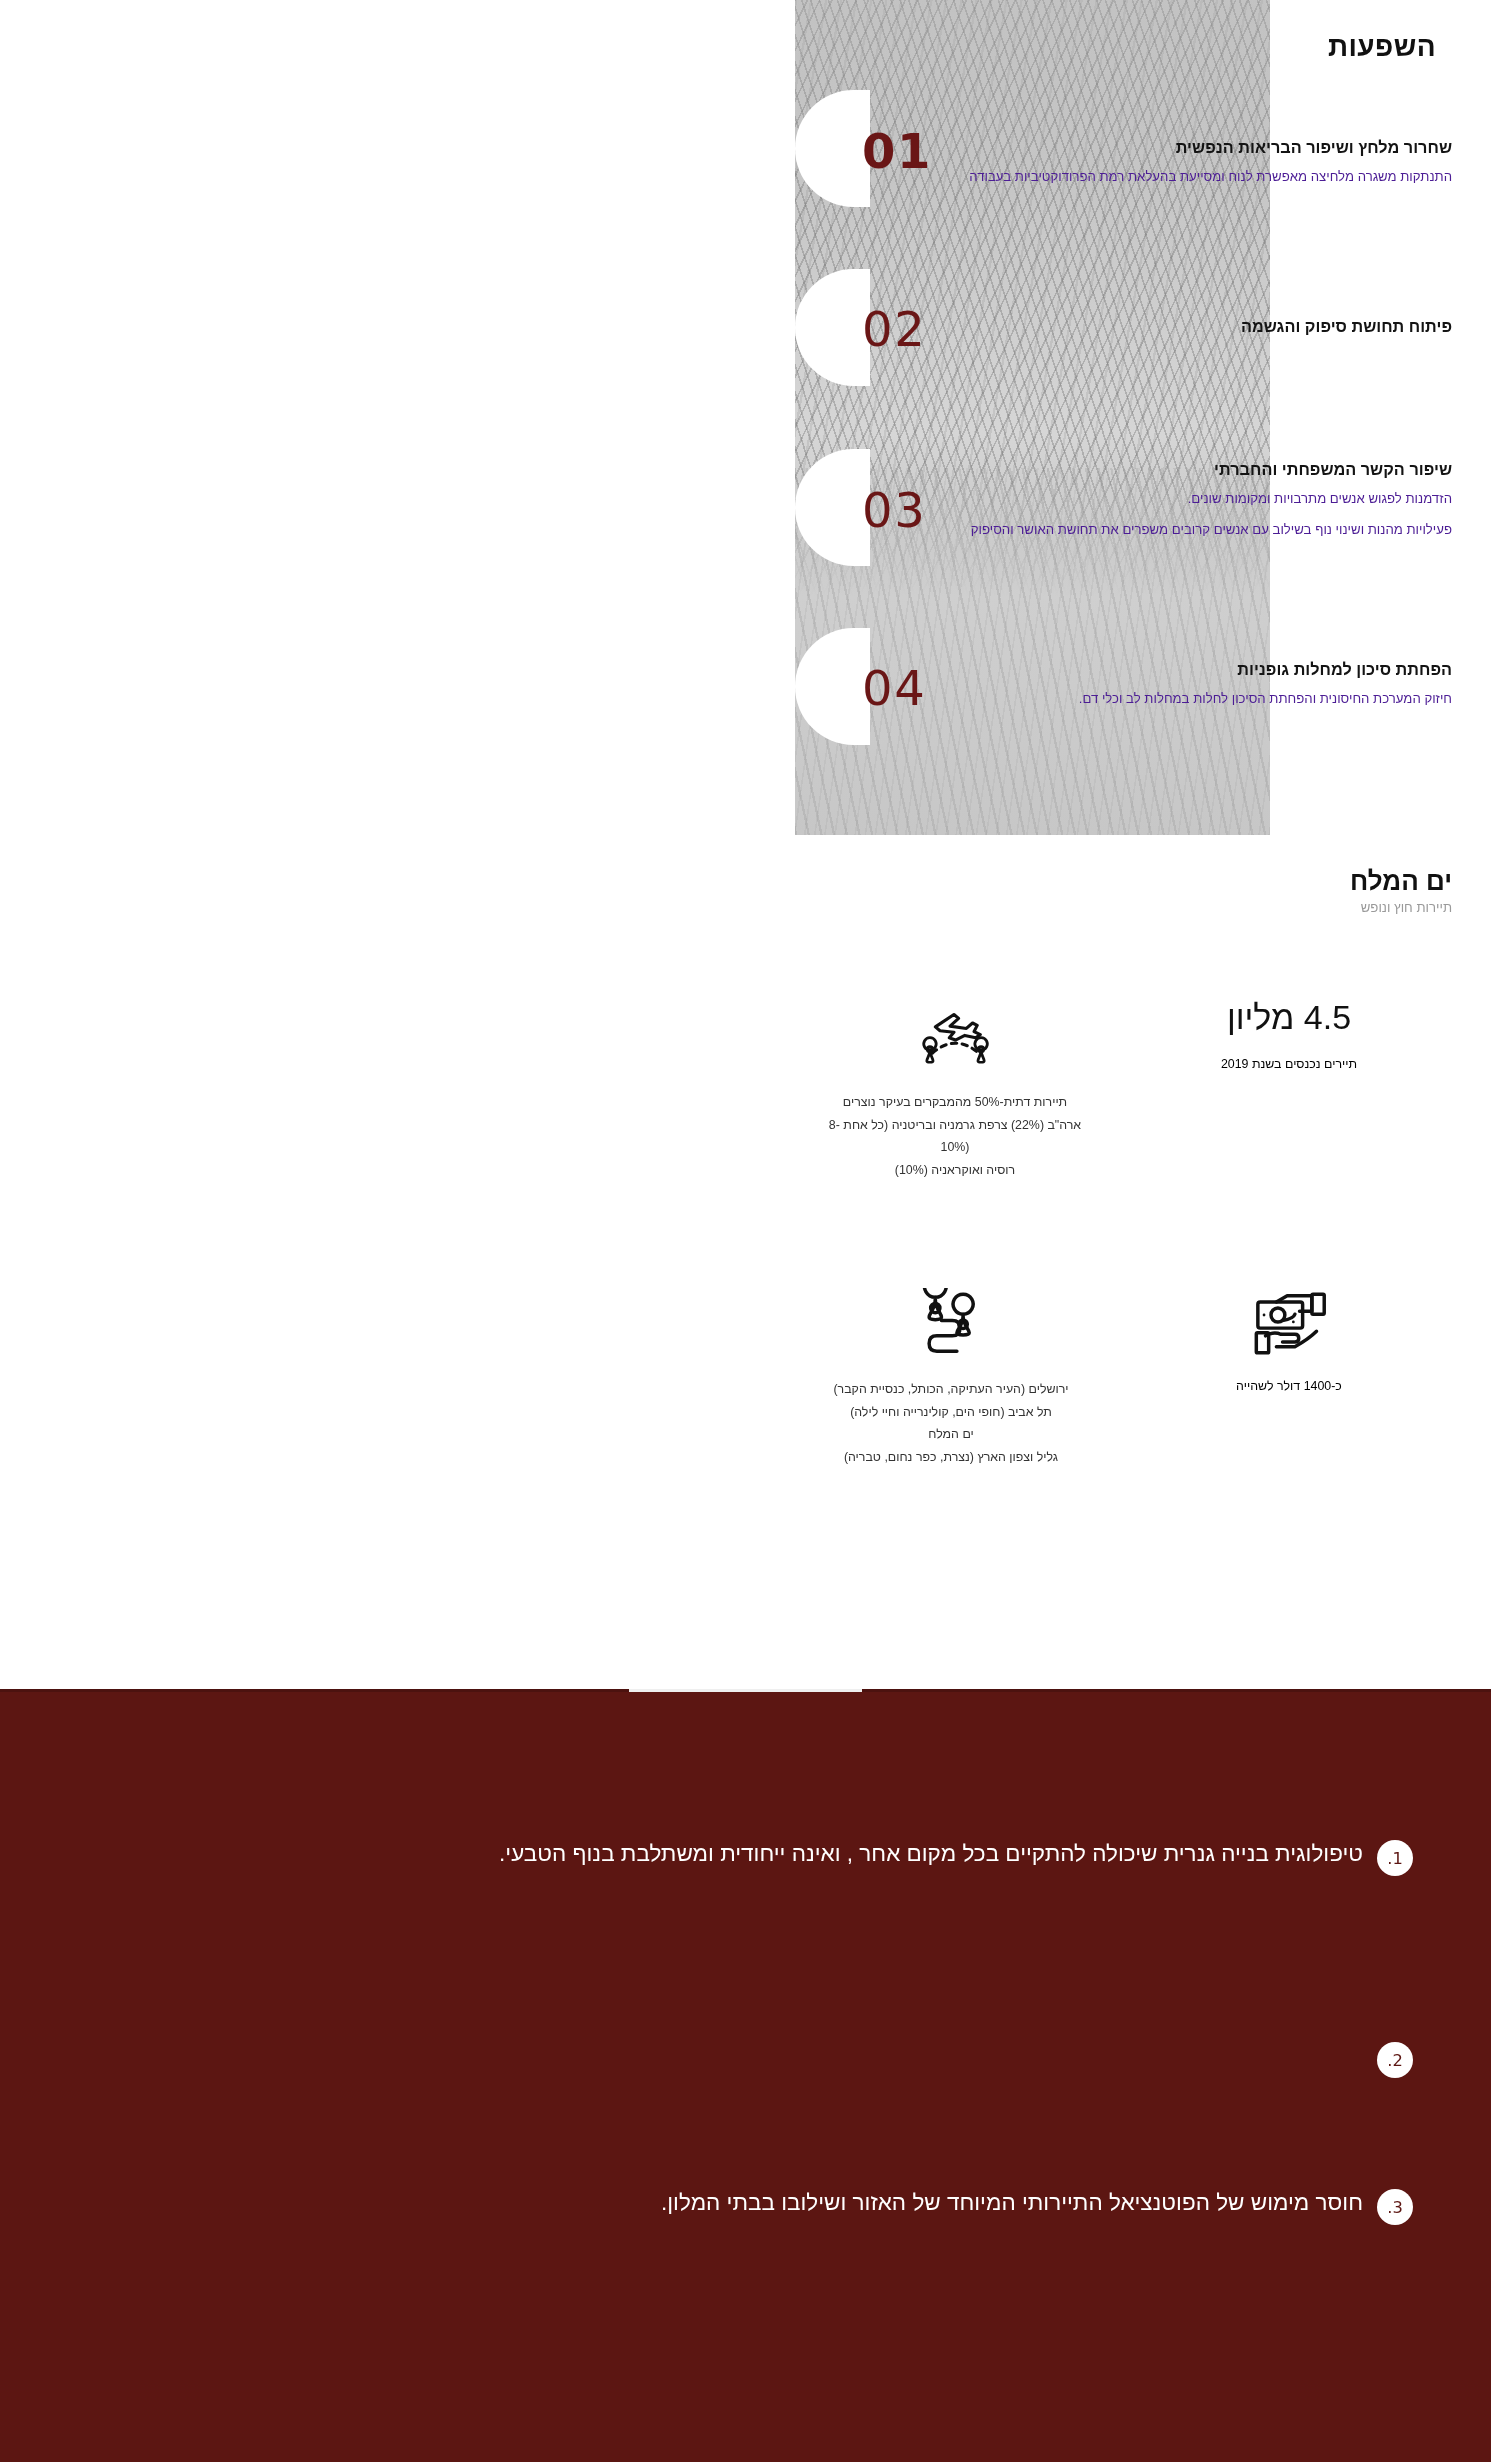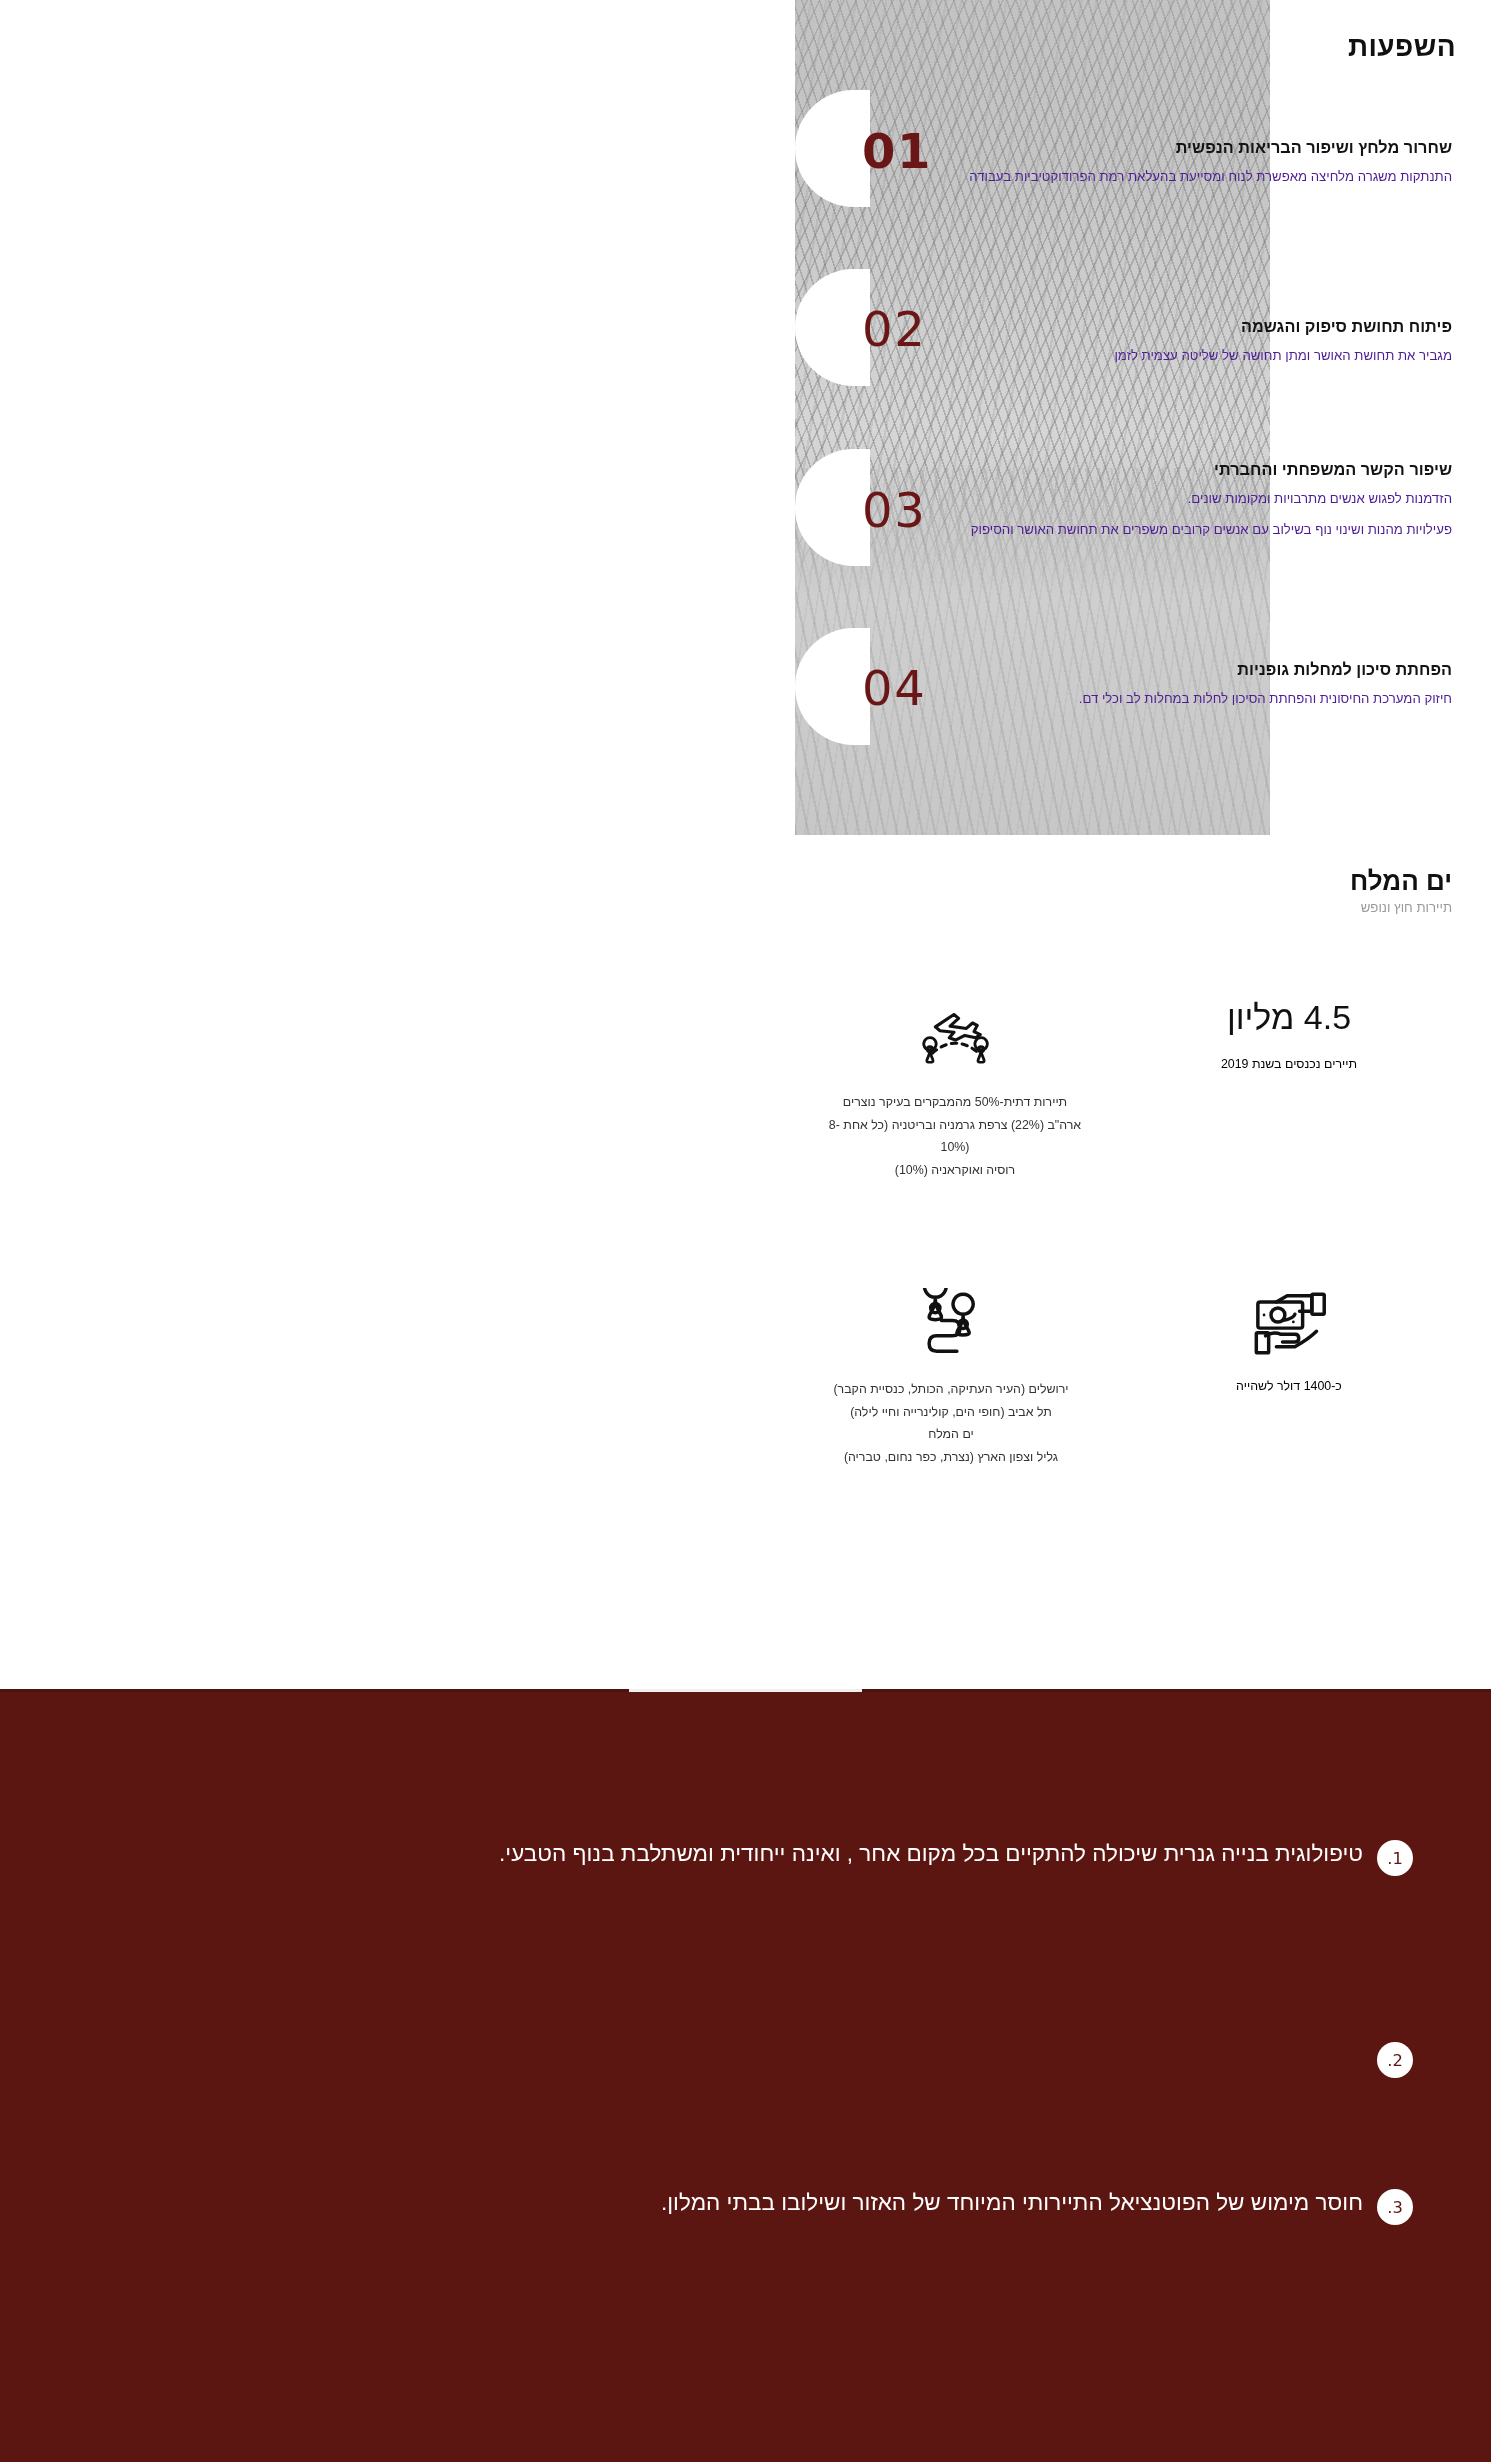--- a/index.html
+++ b/index.html
@@ -45,21 +45,21 @@
   .impacts-photo::after{
     content:"";
     position:absolute; left:0; right:0; bottom:0; height:44%;
     background:
       repeating-linear-gradient(78deg, rgba(150,150,150,.30) 0 2.3px, rgba(255,255,255,0) 2.3px 12.4px),
       repeating-linear-gradient(-82deg, rgba(170,170,170,.26) 0 1.6px, rgba(255,255,255,0) 1.6px 10px),
       linear-gradient(to bottom, rgba(200,200,200,0) 0%, #cfcfcf 35%, #c7c7c7 100%);
   }
 
   .impacts-title {
-    position: absolute; top: 31px; right: 35px;
+    position: absolute; top: 31px; right: 55px;
     font-size: 28px; font-weight: 700; color: #111; letter-spacing: 0.4px;
   }
 
   
   .notch {
     position: absolute;
     width: 75px; height: 117px;
     background: #ffffff;
     border-top-left-radius: 75px;
     border-bottom-left-radius: 75px;
@@ -172,23 +172,20 @@
       <div class="step-head">שחרור מלחץ ושיפור הבריאות הנפשית</div>
       <div class="step-body">
         <p>התנתקות משגרה מלחיצה מאפשרת לנוח ומסייעת בהעלאת רמת הפרודוקטיביות בעבודה</p>
       </div>
     </div>
 
     <div class="notch" style="top:269px;"></div>
     <div class="step-num" style="top:301px;">02</div>
     <div class="step-block" style="top:317px;">
       <div class="step-head">פיתוח תחושת סיפוק והגשמה</div>
-      <div class="step-body">
-        <p>מגביר את תחושת האושר ומתן תחושה של שליטה עצמית לזמן</p>
-      </div>
     </div>
 
     <div class="notch" style="top:449px;"></div>
     <div class="step-num" style="top:482px;">03</div>
     <div class="step-block" style="top:460px;">
       <div class="step-head">שיפור הקשר המשפחתי והחברתי</div>
       <div class="step-body">
         <p>הזדמנות לפגוש אנשים מתרבויות ומקומות שונים.</p>
         <p>פעילויות מהנות ושינוי נוף בשילוב עם אנשים קרובים משפרים את תחושת האושר והסיפוק</p>
       </div>

